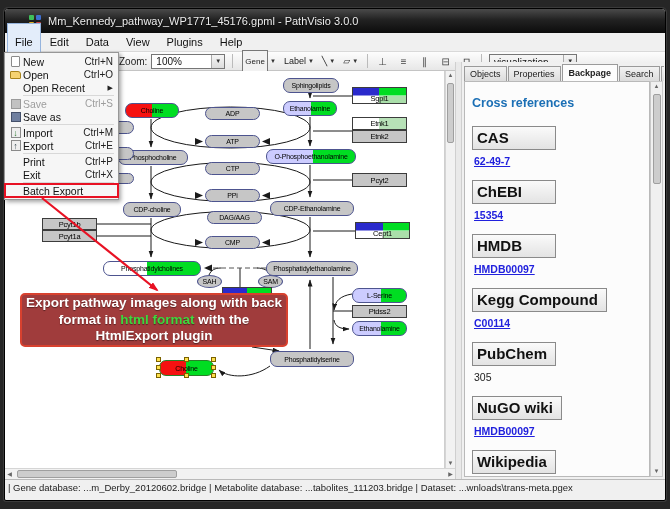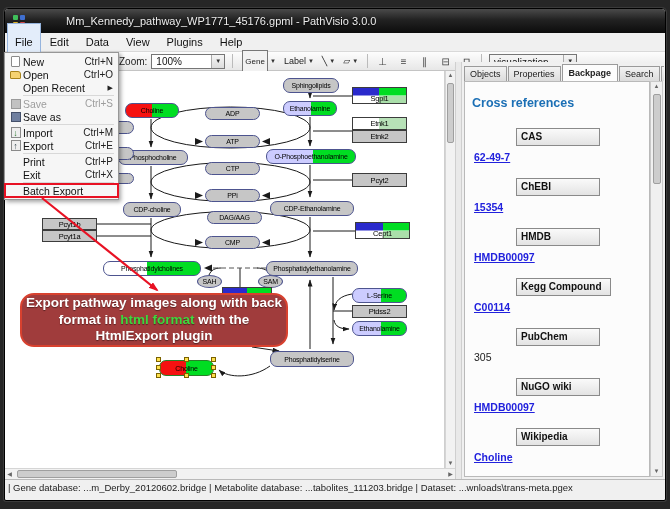--- a/index.html
+++ b/index.html
@@ -4,21 +4,21 @@
 <style>
   html,body{margin:0;padding:0;background:#262626;}
   #stage{position:relative;width:670px;height:509px;background:#262626;overflow:hidden;
          font-family:"Liberation Sans",sans-serif;-webkit-font-smoothing:antialiased;}
   #stage *{box-sizing:border-box;}
 
   
   #window-frame{position:absolute;left:4px;top:8px;width:662px;height:493px;background:#f0f0f0;
     border:1px solid #000;border-radius:4px 4px 2px 2px;box-shadow:0 0 0 1px #3a3a3a;}
   #titlebar{position:absolute;left:5px;top:9px;width:660px;height:24px;border-radius:3px 3px 0 0;
-    background:linear-gradient(#4a4a4a,#222 45%,#0c0c0c);display:flex;align-items:center;padding:0 8px;gap:34px;}
+    background:linear-gradient(#4a4a4a,#222 45%,#0c0c0c);display:flex;align-items:center;padding:0 24px;}
   #app-icon{width:12px;height:12px;display:grid;grid-template-columns:5px 5px;grid-template-rows:5px 5px;gap:2px;margin-right:7px;}
   #app-icon i{display:block;border-radius:1px;}
   #app-icon i:nth-child(1){background:#3fbf5a}#app-icon i:nth-child(2){background:#3f6fd0}
   #app-icon i:nth-child(3){background:#e0b226}#app-icon i:nth-child(4){background:#cf4444}
   #title-text{color:#ececec;font-size:11px;white-space:nowrap;overflow:hidden;text-shadow:0 1px 2px #000;}
 
   #menubar{position:absolute;left:5px;top:33px;width:660px;height:19px;background:#f0f0f0;
     border-bottom:1px solid #d9d9d9;display:flex;align-items:center;padding-left:2px;font-size:11px;color:#111;}
   .menu-item{padding:12px 7px;margin-right:1px;border:1px solid transparent;}
   .menu-item.open{background:#e3edfa;border-color:#96b4dd;}
@@ -50,21 +50,21 @@
   #panel-tabs{position:absolute;left:2px;top:2px;height:17px;display:flex;align-items:flex-end;width:200px;overflow:hidden;}
   .tab{font-size:9px;color:#222;padding:2px 5px;border:1px solid #9a9a9a;border-bottom:none;
     background:linear-gradient(#f2f2f2,#dcdcdc);margin-right:1px;white-space:nowrap;}
   .tab.active{background:#fcfcfc;padding:3px 6px;font-weight:bold;}
   #panel-content{position:absolute;left:2px;top:19px;width:186px;height:396px;background:#fcfcfc;
     border:1px solid #b9b9b9;padding:10px 6px 4px 7px;overflow:hidden;}
   #panel-scroll{position:absolute;left:188px;top:19px;width:13px;height:396px;background:#f0f0f0;border:1px solid #c9c9c9;}
   #xref-heading{color:#1b6fb5;font-weight:bold;font-size:12.5px;margin:4px 0 16px 0;}
   .sec{margin-bottom:13px;}
   .sec-box{display:inline-block;min-width:84px;border:1px solid #8a8a8a;background:linear-gradient(#fafafa,#e3e3e3);
-    padding:2px 8px 3px 4px;font-size:10px;font-weight:bold;color:#111;margin-left:44px;}
+    padding:2px 8px 3px 4px;font-size:15px;font-weight:bold;color:#111;}
   .sec-val{display:block;margin:5px 0 0 2px;font-size:10.5px;font-weight:bold;color:#2121dd;text-decoration:underline;}
   .sec-val.plain{color:#222;text-decoration:none;font-weight:normal;}
   #expr-heading{font-size:12px;font-weight:bold;color:#111;margin-top:4px;}
 
   #statusbar{position:absolute;left:5px;top:479px;width:660px;height:15px;background:#f0f0f0;
     border-top:1px solid #b9b9b9;font-size:9.5px;color:#222;display:flex;align-items:center;padding-left:3px;
     white-space:nowrap;overflow:hidden;border-radius:0 0 2px 2px;}
 
   
   #edges,#red-overlay{position:absolute;left:0;top:0;width:670px;height:509px;pointer-events:none;}
@@ -80,21 +80,21 @@
   .st-lav-green{background:linear-gradient(90deg,#ccccff 52%,#00dd22 52%);}
   .st-white-green{background:linear-gradient(90deg,#ffffff 45%,#00dd22 45%);}
   .st-half-green{background:linear-gradient(90deg,#ffffff 50%,#b7e1b7 50%);}
   .st-expr{background:linear-gradient(90deg,#2a2acc 50%,#00dd22 50%) top/100% 50% no-repeat,
            linear-gradient(90deg,#ffffff 50%,#aadfaa 50%) bottom/100% 50% no-repeat;align-items:flex-end;}
   .node.selected{border-color:#2a7f2a;}
   .handle{position:absolute;width:5px;height:5px;background:#ffe14d;border:1px solid #7a6200;z-index:4;}
 
   
   #annotation{position:absolute;left:20px;top:293px;width:268px;height:54px;z-index:6;
-    background:#a03c3c;border:2px solid #d8412f;border-radius:14px;display:flex;flex-direction:column;
+    background:#a03c3c;border:2px solid #d8412f;border-radius:5px;display:flex;flex-direction:column;
     align-items:center;justify-content:center;color:#fff;font-weight:bold;font-size:13.5px;line-height:1.25;
     text-shadow:0 1px 1px rgba(0,0,0,.45);}
   #annotation .hl{color:#3ed63e;}
 
   
   #file-menu{position:absolute;left:4px;top:52px;width:115px;z-index:8;background:#f6f6f6;
     border:1px solid #979797;box-shadow:2px 2px 4px rgba(0,0,0,.35);padding:2px 0;}
   .mi-row{position:relative;display:flex;align-items:center;height:13px;font-size:10.5px;color:#111;padding:0 5px 0 3px;}
   .mi-row.disabled .mi-label,.mi-row.disabled .mi-short{color:#9d9d9d;}
   .mi-row.flagged{outline:2px solid #e81123;outline-offset:-1px;}

